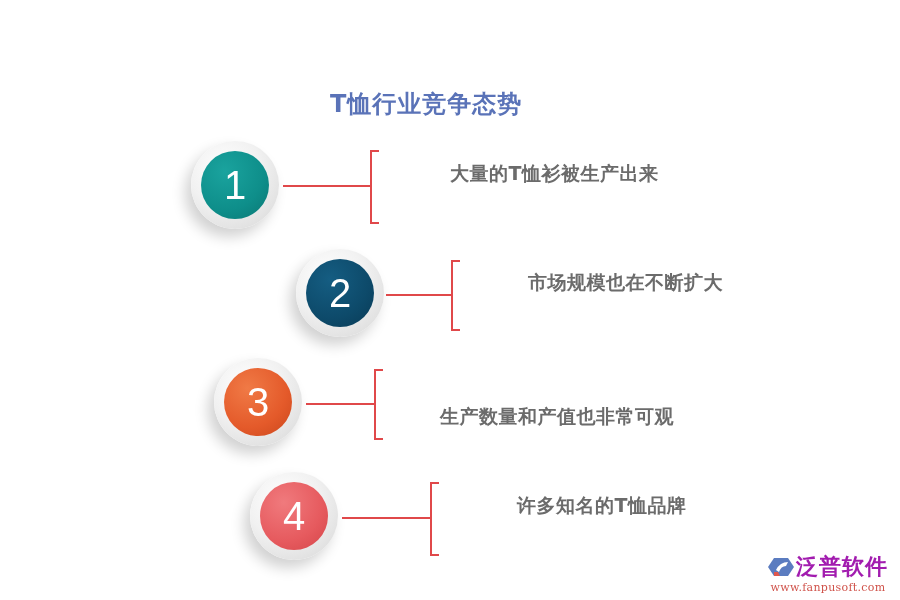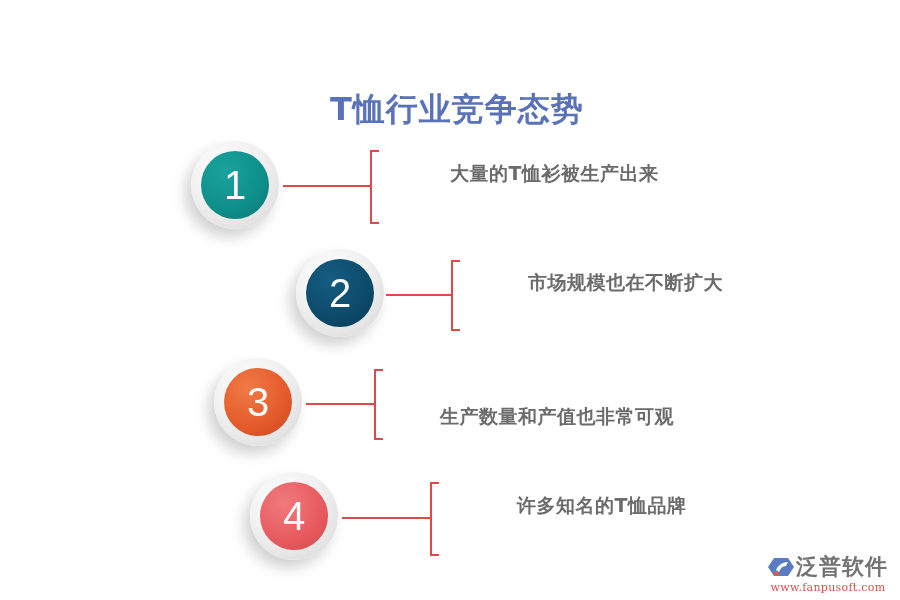--- a/index.html
+++ b/index.html
@@ -1,32 +1,32 @@
 <!DOCTYPE html>
 <html><head>
 <meta charset="utf-8">
 <style>
   html, body { margin:0; padding:0; }
   body { width:900px; height:600px; background:#ffffff; position:relative; overflow:hidden;
          font-family:"DejaVu Sans", "Liberation Sans", sans-serif; }
-  .title { position:absolute; left:330px; top:88px; font-size:32px; font-weight:bold;
+  .title { position:absolute; left:330px; top:88px; font-size:24px; font-weight:bold;
            color:#5a73b8; letter-spacing:1px; }
   .node { position:absolute; width:88px; height:88px; border-radius:50%;
           background:radial-gradient(circle at 38% 32%, #ffffff 0%, #f1f1f1 45%, #d6d6d6 100%);
           box-shadow: -6px 8px 14px rgba(0,0,0,0.18); }
   .node .disc { position:absolute; left:10px; top:10px; width:68px; height:68px; border-radius:50%;
           display:flex; align-items:center; justify-content:center;
           color:#fff; font-size:40px; font-family:"Liberation Sans", sans-serif; }
   .connector { position:absolute; height:2px; background:#e0484a; }
   .bracket { position:absolute; width:7px; border:2px solid #e0484a; border-right:none; }
   .label { position:absolute; font-size:19px; font-weight:bold; color:#6b6b6b; letter-spacing:0.5px; white-space:nowrap; }
   .logo { position:absolute; left:768px; top:552px; }
   .logo-row { display:flex; align-items:center; }
   .logo-icon { width:26px; height:22px; position:relative; margin-right:2px; }
-  .logo-text { font-size:22px; color:#737373; font-weight:bold; letter-spacing:1px; }
+  .logo-text { font-size:22px; color:#a21caf; font-weight:bold; letter-spacing:1px; }
   .logo-url { font-size:11px; color:#d0534b; font-family:"DejaVu Serif", serif; margin-top:-1px; letter-spacing:0.3px;text-align:center; }
 </style>
 </head>
 <body>
 
 <div class="title">T恤行业竞争态势</div>
 
 <div class="node" style="left:191px; top:141px;">
   <div class="disc" style="background:radial-gradient(circle at 35% 30%, #1aa39e 0%, #0e8e8a 60%, #0a7673 100%);">1</div>
 </div>

